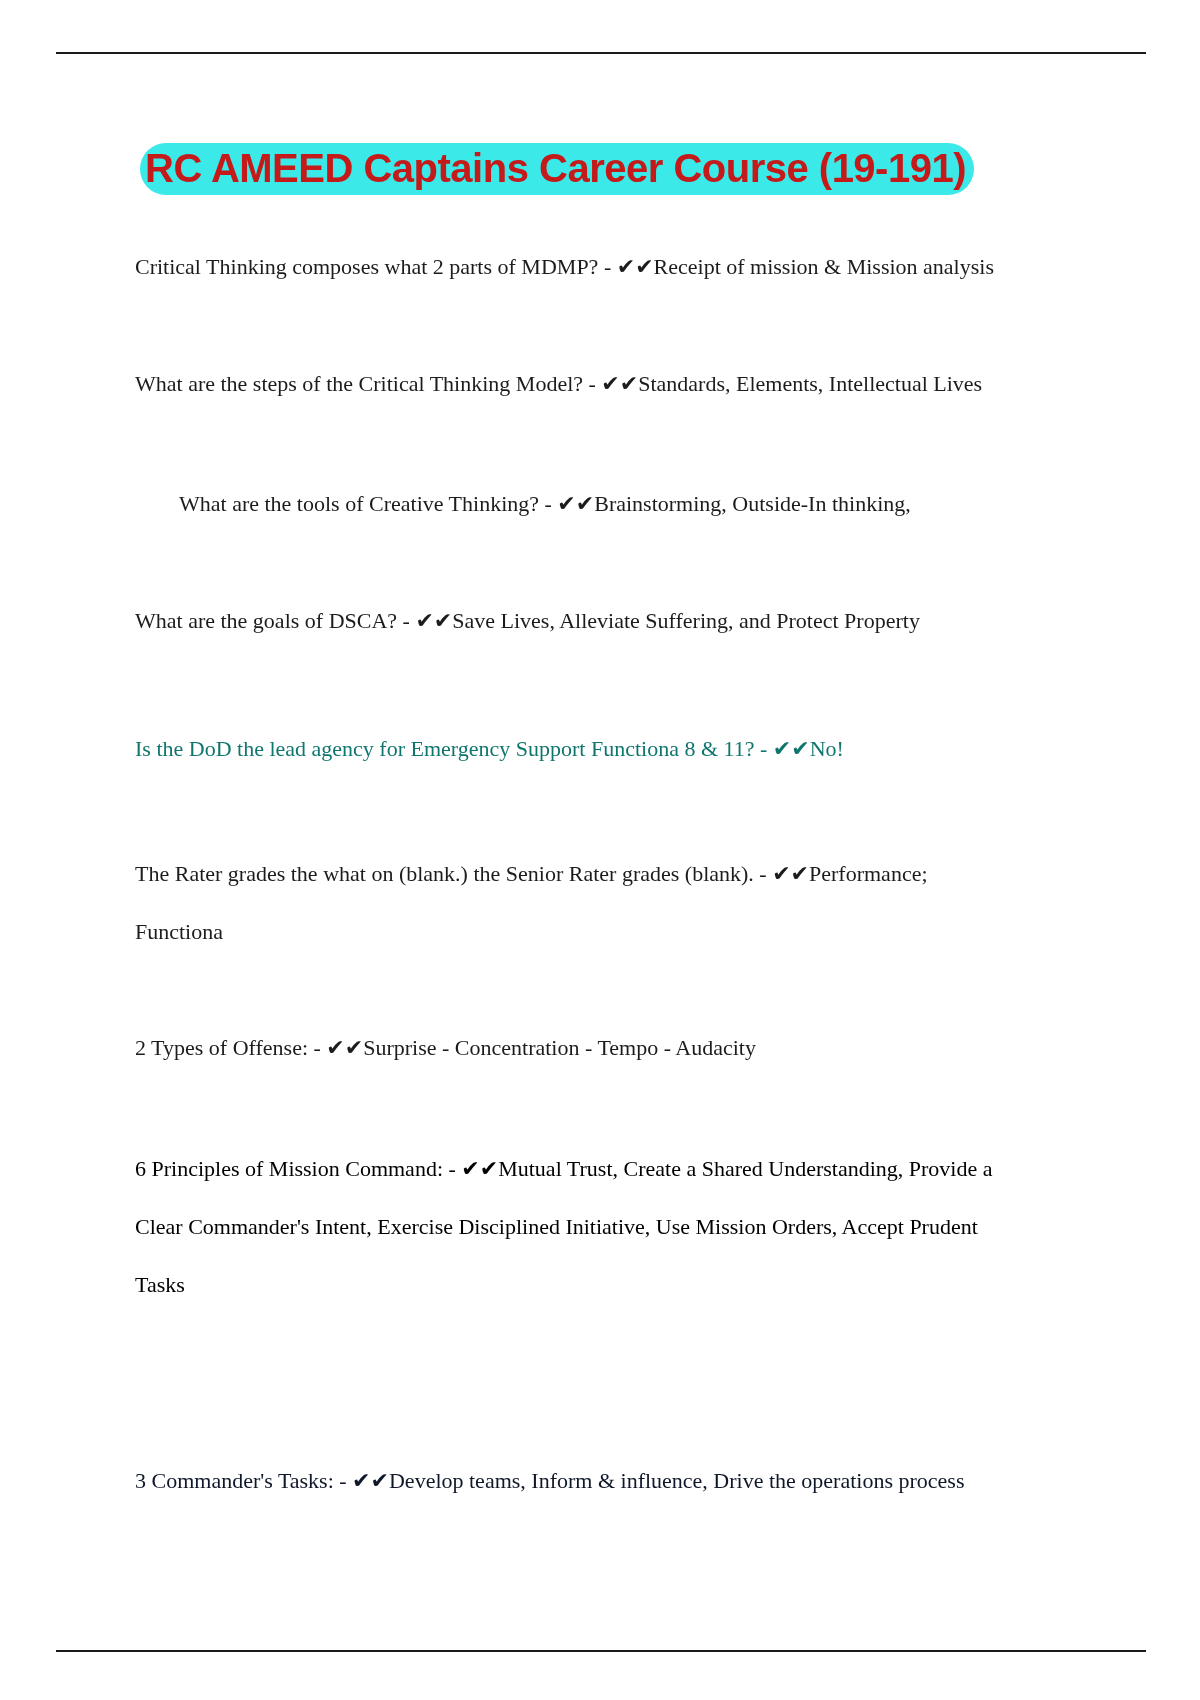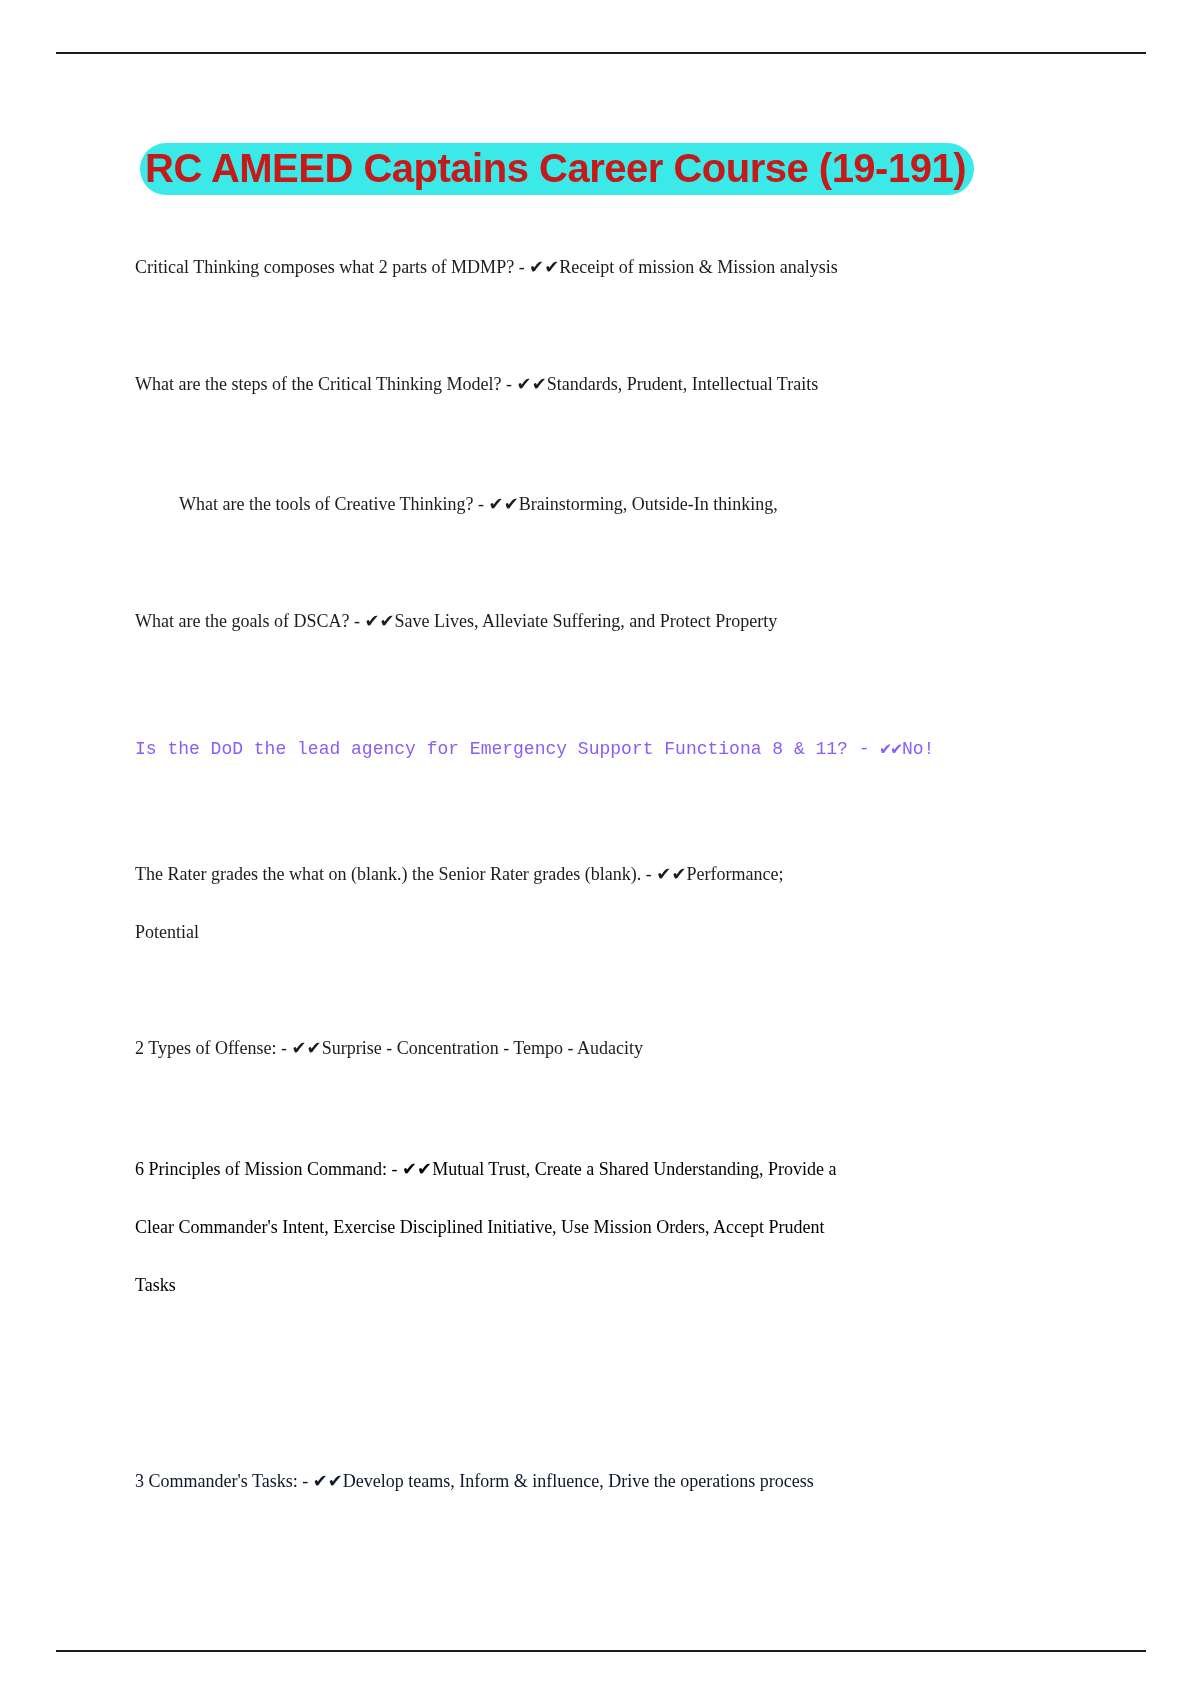--- a/index.html
+++ b/index.html
@@ -38,58 +38,58 @@
     padding: 0 8px 2px 5px;
     white-space: nowrap;
   }
   .qa {
     position: absolute;
     left: 135px;
     right: 40px;
     color: #1c1c1c;
   }
   .qa .line {
-    font-size: 18px;
+    font-size: 22px;
     line-height: 58px;
     height: 58px;
     white-space: nowrap;
   }
 </style>
 </head>
 <body>
 
 <div class="page">
 
   <div class="rule rule-top"></div>
 
   <h1 class="title" style="color: rgb(196, 26, 26); background-color: rgb(59, 233, 233); border-radius: 26px;">RC AMEED Captains Career Course (19-191)</h1>
 
   <div class="qa" style="top: 238px; color: rgb(28, 28, 28);">
     <div class="line">Critical Thinking composes what 2 parts of MDMP? - ✔✔Receipt of mission &amp; Mission analysis</div>
   </div>
 
   <div class="qa" style="top: 355px; color: rgb(28, 28, 28);">
-    <div class="line">What are the steps of the Critical Thinking Model? - ✔✔Standards, Prudent, Intellectual Traits</div>
+    <div class="line">What are the steps of the Critical Thinking Model? - ✔✔Standards, Elements, Intellectual Lives</div>
   </div>
 
   <div class="qa" style="top: 475px; color: rgb(28, 28, 28); margin-left: 44px;">
     <div class="line">What are the tools of Creative Thinking? - ✔✔Brainstorming, Outside-In thinking,</div>
   </div>
 
   <div class="qa" style="top: 592px; color: rgb(28, 28, 28);">
     <div class="line">What are the goals of DSCA? - ✔✔Save Lives, Alleviate Suffering, and Protect Property</div>
   </div>
 
-  <div class="qa" style="top: 720px; color: #8b5cf6; font-family: Liberation Mono, monospace;">
+  <div class="qa" style="top: 720px; color: #0f766e;">
     <div class="line">Is the DoD the lead agency for Emergency Support Functiona 8 &amp; 11? - ✔✔No!</div>
   </div>
 
   <div class="qa" style="top: 845px; color: rgb(28, 28, 28);">
     <div class="line">The Rater grades the what on (blank.) the Senior Rater grades (blank). - ✔✔Performance;</div>
-    <div class="line">Potential</div>
+    <div class="line">Functiona</div>
   </div>
 
   <div class="qa" style="top: 1019px; color: rgb(28, 28, 28);">
     <div class="line">2 Types of Offense: - ✔✔Surprise - Concentration - Tempo - Audacity</div>
   </div>
 
   <div class="qa" style="top: 1140px; color: #000000;">
     <div class="line">6 Principles of Mission Command: - ✔✔Mutual Trust, Create a Shared Understanding, Provide a</div>
     <div class="line">Clear Commander's Intent, Exercise Disciplined Initiative, Use Mission Orders, Accept Prudent</div>
     <div class="line">Tasks</div>

